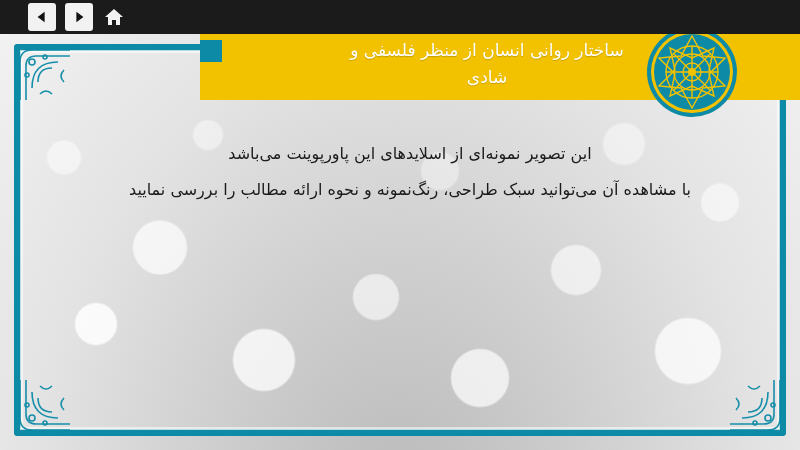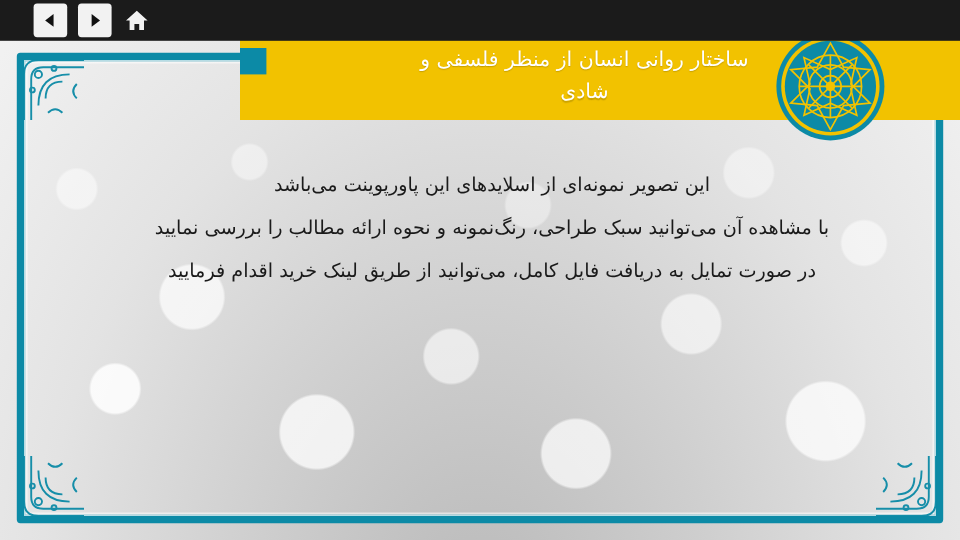--- a/index.html
+++ b/index.html
@@ -263,21 +263,20 @@
         <circle cx="46" cy="46" r="9"></circle>
         <path d="M46 20 L46 72 M20 46 L72 46 M28 28 L64 64 M64 28 L28 64"></path>
       </g>
       <circle cx="46" cy="46" r="4" fill="#f2c200"></circle>
     </svg>
   </div>
 
   <div id="body-text">
     <span class="bline">این تصویر نمونه‌ای از اسلایدهای این پاورپوینت می‌باشد</span>
     <span class="bline">با مشاهده آن می‌توانید سبک طراحی، رنگ‌نمونه و نحوه ارائه مطالب را بررسی نمایید</span>
-    <span class="bline">در صورت تمایل به دریافت فایل کامل، می‌توانید از طریق لینک خرید اقدام فرمایید</span>
   </div>
 
   <div id="navbar">
     <div class="navbtn" id="nav-prev">
       <span>
         <svg viewBox="0 0 16 16" width="14" height="14">
             <polygon points="11,2 11,14 3,8" fill="#111"></polygon>
           </svg>
       </span>
     </div>

